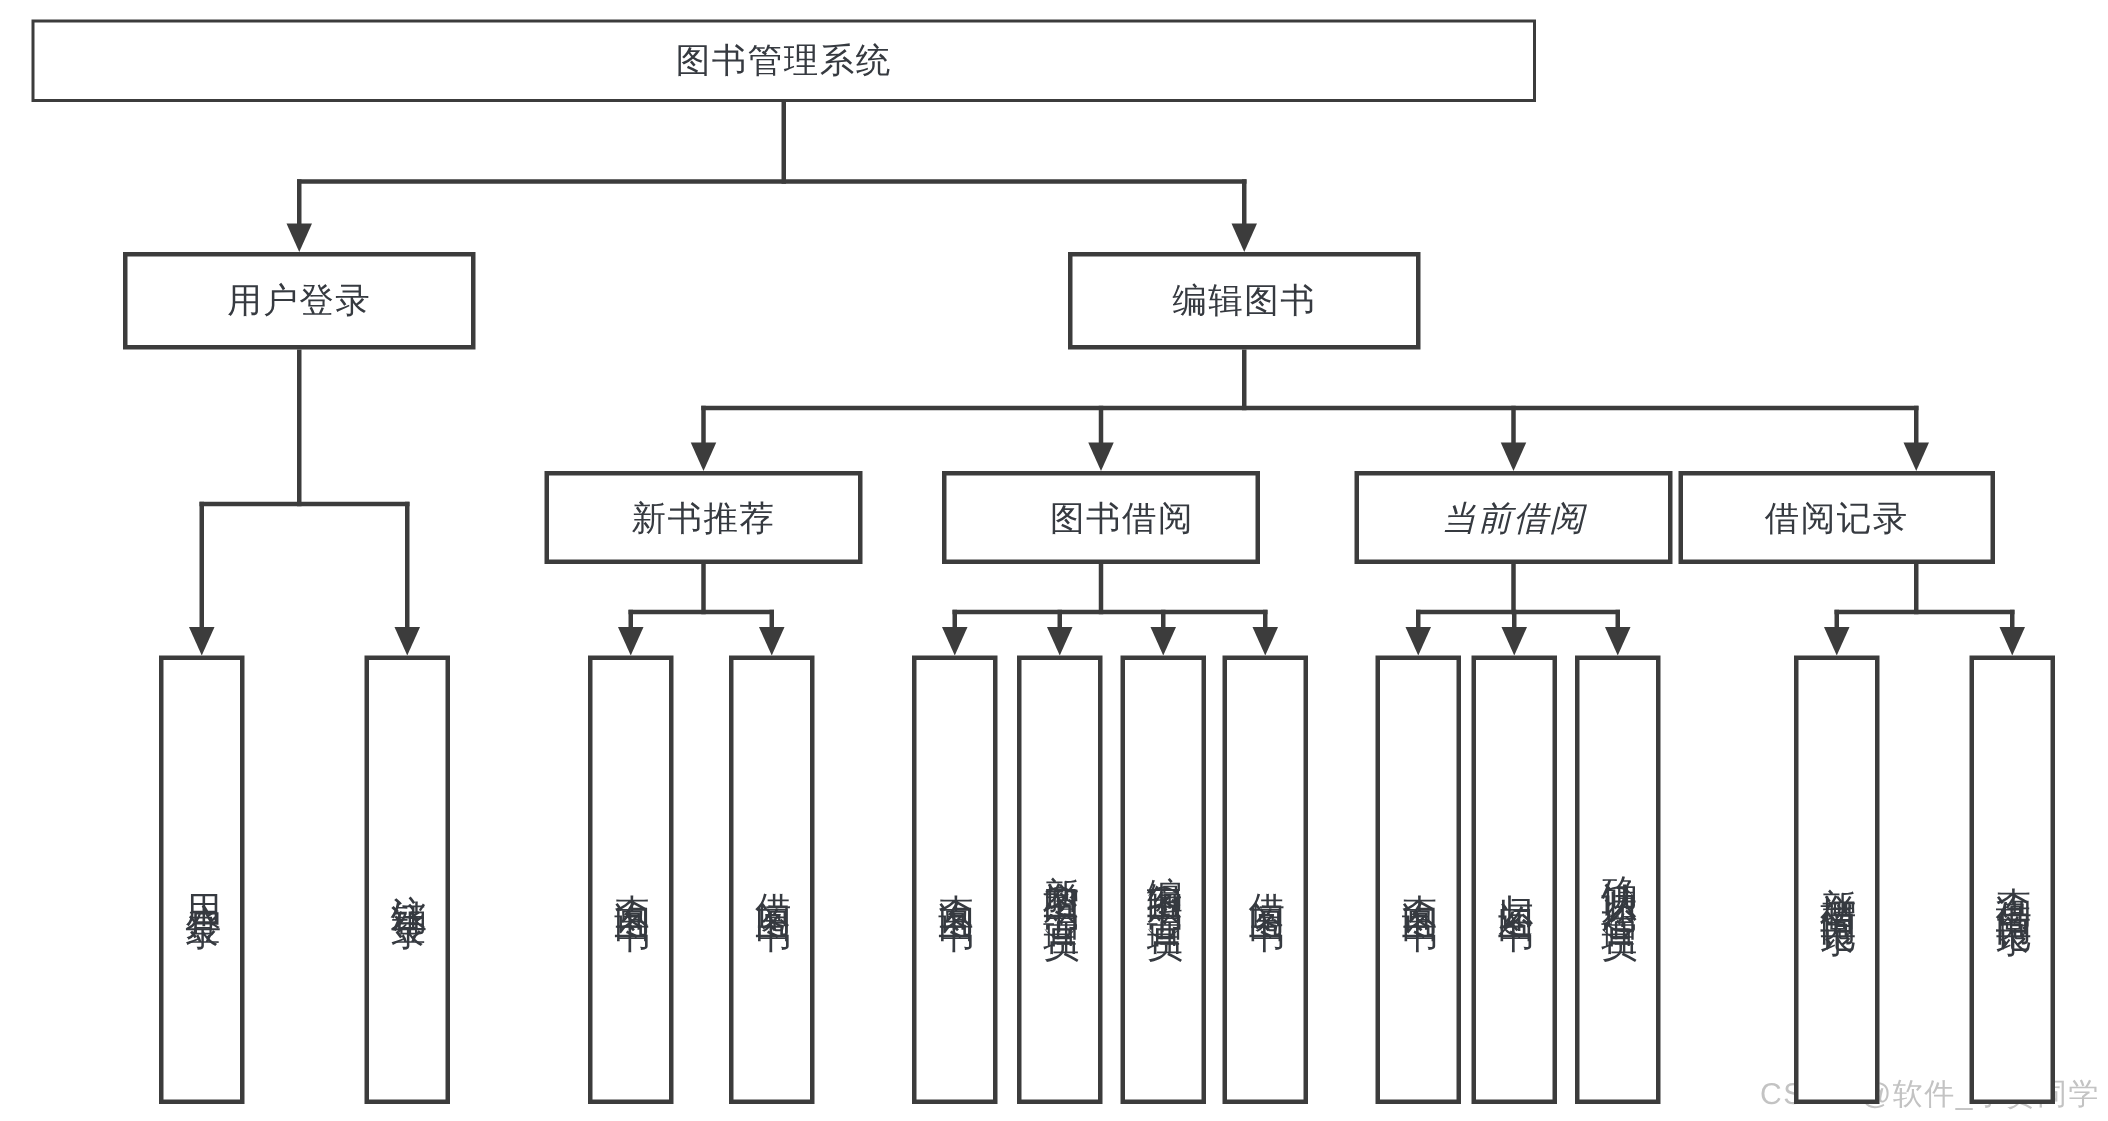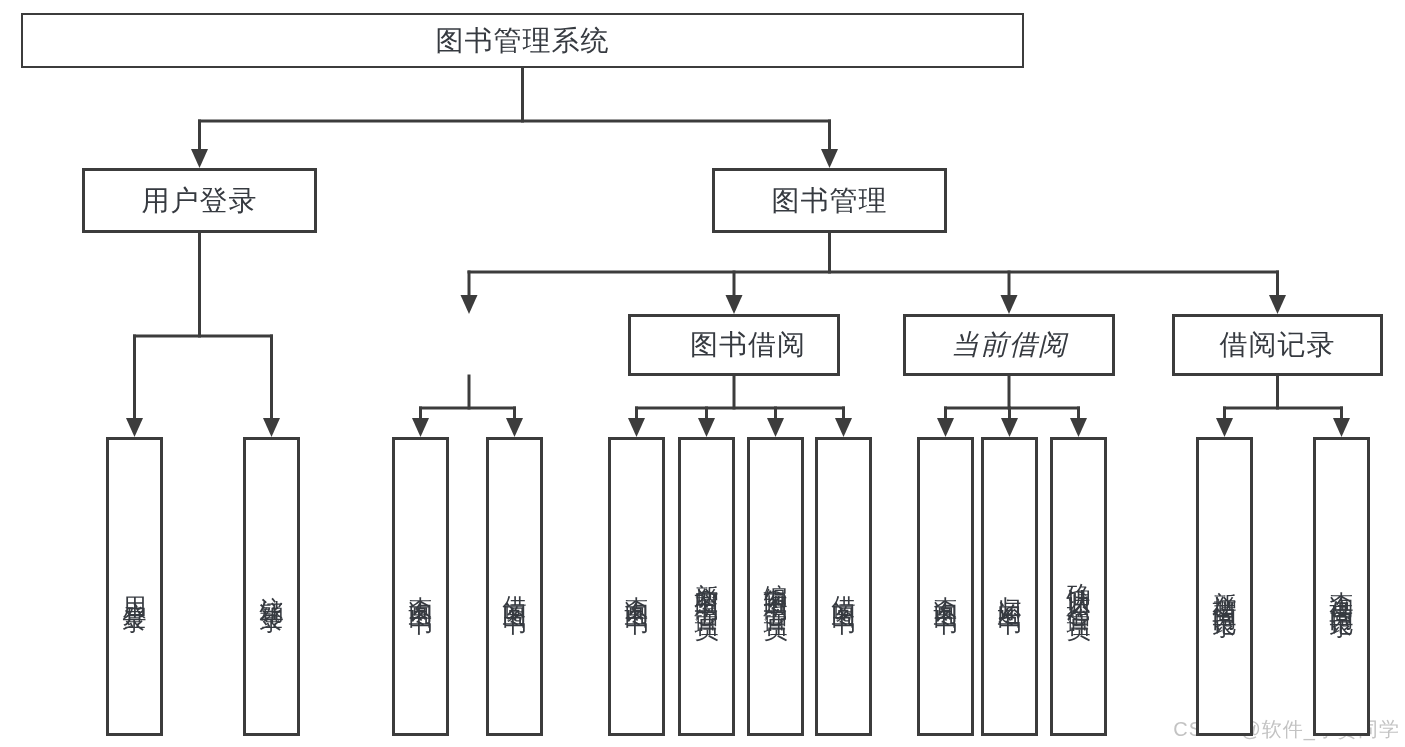--- a/index.html
+++ b/index.html
@@ -16,21 +16,21 @@
     box-sizing:border-box;
     background:#ffffff;
     border:3px solid #3c3c3c;
     color:#363a40;
     display:flex;
     align-items:center;
     justify-content:center;
     text-align:center;
   }
   .node.root{border-width:2px;}
-  .node.h{font-size:28px;letter-spacing:1px;white-space:nowrap;}
+  .node.h{font-size:23px;letter-spacing:1px;white-space:nowrap;}
   .node.v{
     writing-mode:vertical-rl;
     font-size:24px;
     letter-spacing:5px;
     line-height:1;
   }
   #watermark{
     position:absolute;
     right:5px;bottom:4px;
     font-size:20px;
@@ -119,21 +119,24 @@
     <div class="node h" style="left: 82px; top: 168px; width: 235px; height: 65px;">
       <span>用户登录</span>
     </div>
     <div class="node v" style="left: 106px; top: 437px; width: 57px; height: 299px;">
       <span>用户登录</span>
     </div>
     <div class="node v" style="left: 243px; top: 437px; width: 57px; height: 299px;">
       <span>注销登录</span>
     </div>
     <div class="node h" style="left: 712px; top: 168px; width: 235px; height: 65px;">
-      <span>图书管理</span>
+      <span>编辑图书</span>
+    </div>
+    <div class="node h" style="left: 363px; top: 314px; width: 212px; height: 62px;">
+      <span>新书推荐</span>
     </div>
     <div class="node v" style="left: 392px; top: 437px; width: 57px; height: 299px;">
       <span>查询图书</span>
     </div>
     <div class="node v" style="left: 486px; top: 437px; width: 57px; height: 299px;">
       <span>借阅图书</span>
     </div>
     <div class="node h" style="left: 628px; top: 314px; width: 212px; height: 62px; padding-left: 28px;">
       <span>图书借阅</span>
     </div>
@@ -154,21 +157,21 @@
     </div>
     <div class="node v" style="left: 917px; top: 437px; width: 57px; height: 299px;">
       <span>查询图书</span>
     </div>
     <div class="node v" style="left: 981px; top: 437px; width: 57px; height: 299px;">
       <span>归还图书</span>
     </div>
     <div class="node v" style="left: 1050px; top: 437px; width: 57px; height: 299px;">
       <span>确认归还（管理员）</span>
     </div>
-    <div class="node h" style="left: 1172px; top: 314px; width: 211px; height: 62px;">
+    <div class="node h" style="left: 1119px; top: 314px; width: 211px; height: 62px;">
       <span>借阅记录</span>
     </div>
     <div class="node v" style="left: 1196px; top: 437px; width: 57px; height: 299px;">
       <span>新增借阅记录</span>
     </div>
     <div class="node v" style="left: 1313px; top: 437px; width: 57px; height: 299px;">
       <span>查询借阅记录</span>
     </div>
   </div>
 

